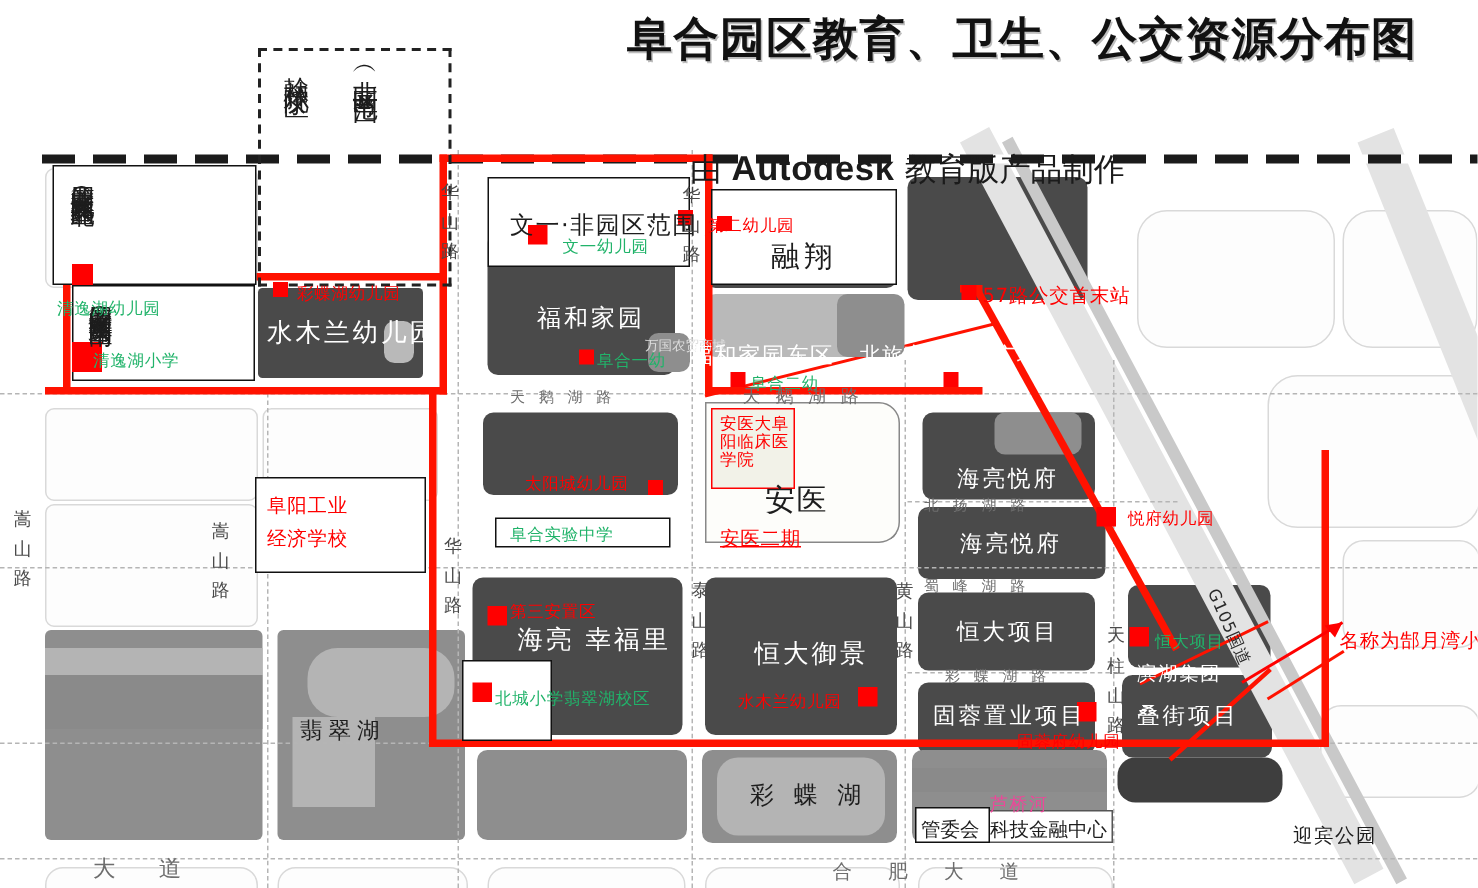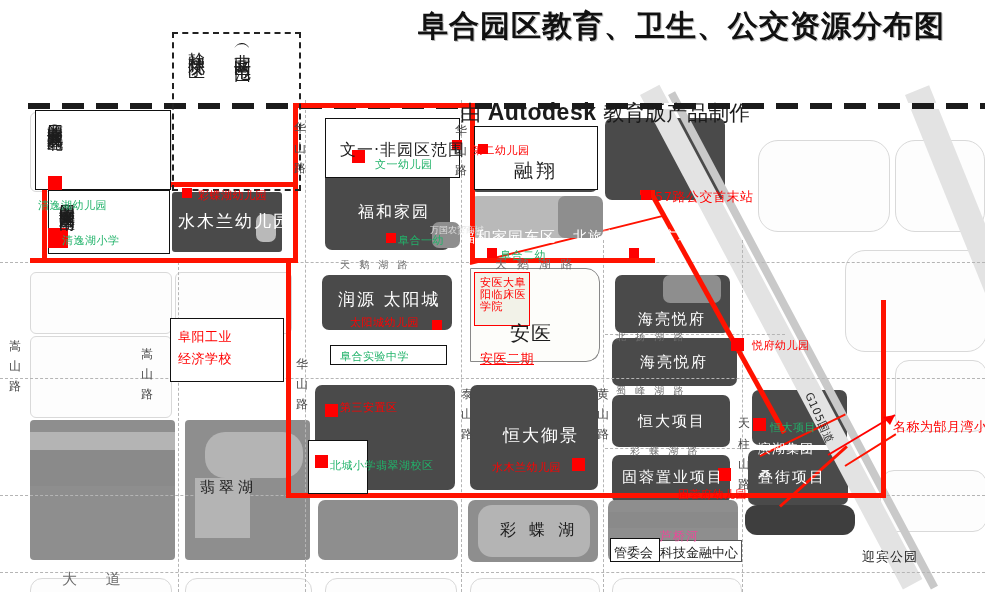--- a/index.html
+++ b/index.html
@@ -240,29 +240,29 @@
   <div class="lbl lbl-black" style="left:514px;top:158px;font-size:19px;letter-spacing:3px;">融翔</div>
 
   <div class="lbl lbl-white" style="left:358px;top:202px;font-size:16px;">福和家园</div>
   <div class="lbl lbl-green" style="left:398px;top:233px;">阜合一幼</div>
   <div class="lbl lbl-grey2" style="left:430px;top:224px;font-size:9px;letter-spacing:0;color:#ddd;">万国农贸商城</div>
 
   <div class="lbl lbl-white" style="left:460px;top:228px;font-size:15px;letter-spacing:1px;">福和家园东区</div>
   <div class="lbl lbl-green" style="left:500px;top:248px;">阜合二幼</div>
   <div class="lbl lbl-white" style="left:573px;top:228px;font-size:14px;letter-spacing:1px;">北旅商业城市广场</div>
 
-  <div class="lbl lbl-white" style="left:338px;top:288px;font-size:17px;">润源 太阳城</div>
   <div class="lbl lbl-red" style="left:350px;top:315px;">太阳城幼儿园</div>
   <div class="lbl lbl-green" style="left:340px;top:349px;">阜合实验中学</div>
 
   <div class="lbl lbl-red" style="left:480px;top:277px;line-height:12px;width:56px;white-space:normal;">安医大阜阳临床医学院</div>
   <div class="lbl lbl-black" style="left:510px;top:320px;font-size:20px;letter-spacing:1px;">安医</div>
   <div class="lbl lbl-red big" style="left:480px;top:350px;text-decoration:underline;">安医二期</div>
 
   <div class="lbl lbl-red" style="left:340px;top:400px;">第三安置区</div>
+  <div class="lbl lbl-white" style="left:345px;top:415px;font-size:17px;">海亮 幸福里</div>
   <div class="lbl lbl-green" style="left:330px;top:458px;">北城小学翡翠湖校区</div>
 
   <div class="lbl lbl-white" style="left:503px;top:424px;font-size:17px;">恒大御景</div>
   <div class="lbl lbl-red" style="left:492px;top:460px;">水木兰幼儿园</div>
 
   <div class="lbl lbl-red big" style="left:655px;top:188px;">57路公交首末站</div>
   <div class="lbl lbl-white" style="left:638px;top:310px;font-size:15px;">海亮悦府</div>
   <div class="lbl lbl-white" style="left:640px;top:353px;font-size:15px;">海亮悦府</div>
   <div class="lbl lbl-red" style="left:752px;top:338px;">悦府幼儿园</div>
 
@@ -295,20 +295,21 @@
   <div class="lbl lbl-grey vert" style="left:458px;top:378px;font-size:12px;color:#4a4a4a;">泰 山 路</div>
   <div class="lbl lbl-grey vert" style="left:594px;top:378px;font-size:12px;color:#4a4a4a;">黄 山 路</div>
   <div class="lbl lbl-grey vert" style="left:6px;top:330px;font-size:12px;color:#4a4a4a;">嵩 山 路</div>
   <div class="lbl lbl-grey vert" style="left:735px;top:408px;font-size:12px;color:#4a4a4a;">天 柱 山 路</div>
 
   <div class="lbl lbl-grey" style="left:340px;top:258px;">天 鹅 湖 路</div>
   <div class="lbl lbl-grey" style="left:495px;top:256px;font-size:12px;">天 鹅 湖 路</div>
   <div class="lbl lbl-grey" style="left:616px;top:330px;">北 扬 湖 路</div>
   <div class="lbl lbl-grey" style="left:616px;top:384px;">蜀 峰 湖 路</div>
   <div class="lbl lbl-grey" style="left:630px;top:444px;">彩 蝶 湖 路</div>
+  <div class="lbl lbl-grey" style="left:555px;top:572px;font-size:13px;letter-spacing:10px;">合 肥 大 道</div>
   <div class="lbl lbl-grey" style="left:62px;top:570px;font-size:15px;letter-spacing:12px;">大       道</div>
   <div class="lbl lbl-red" style="left:815px;top:390px;transform:rotate(66deg);transform-origin:0 0;font-size:11px;color:#2a2a2a;">G105国道</div>
 
   <svg class="arrow" style="left:820px;top:410px;width:80px;height:50px;" viewBox="0 0 80 50">
     <line x1="75" y1="5" x2="8" y2="45" stroke="#ff0000" stroke-width="2"></line>
     <polygon points="75,5 63,7 70,15" fill="#ff0000"></polygon>
   </svg>
 
 </div>
 

